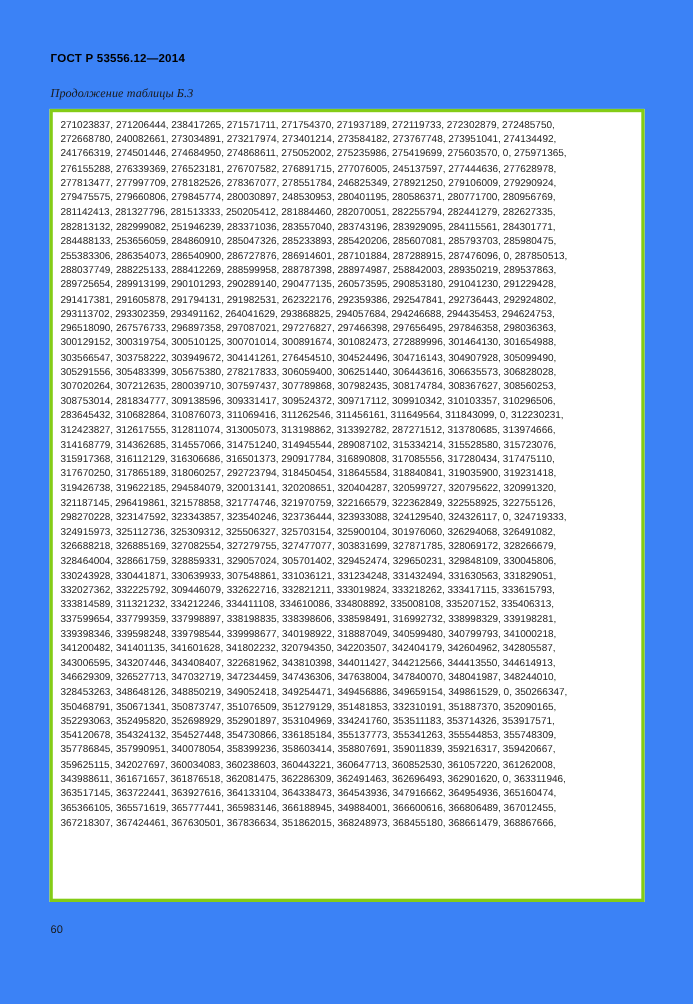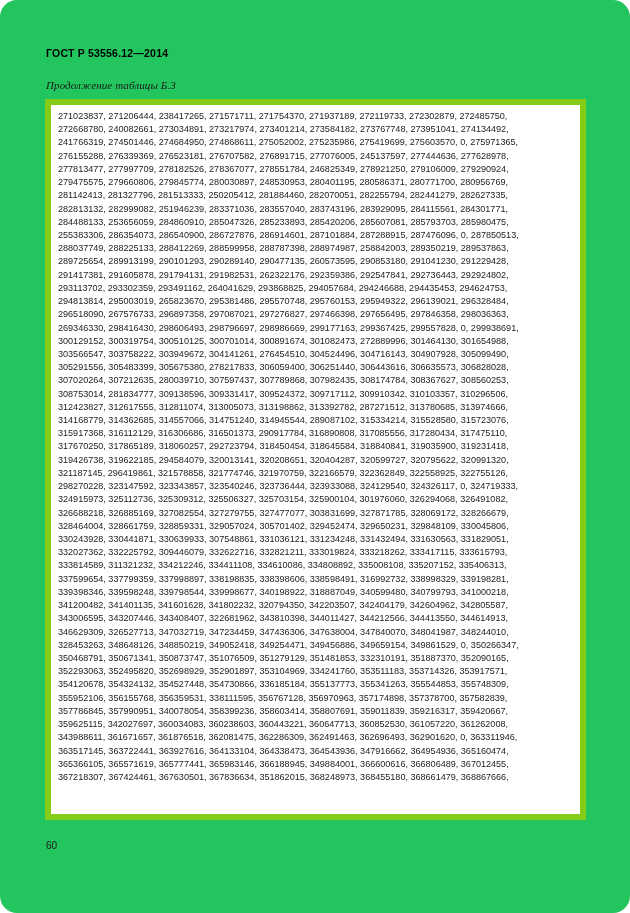--- a/index.html
+++ b/index.html
@@ -13,22 +13,21 @@
     height: 913px;
     position: relative;
     font-family: "Liberation Sans", sans-serif;
     color: #1a1a1a;
     overflow: hidden;
   }
 
   .page {
     position: absolute;
     inset: 0;
-    background: #22c55e;
-    border-radius: 17px;
+    background: #3b82f6;
   }
 
   
   .doc-header {
     position: absolute;
     left: 46px;
     top: 47px;
     font-family: "Liberation Sans", sans-serif;
     font-size: 10.5px;
     font-weight: bold;
@@ -50,21 +49,21 @@
     letter-spacing: 0.1px;
   }
 
   
   .table-frame {
     position: absolute;
     left: 45px;
     top: 99px;
     width: 541px;
     height: 721px;
-    border: 6px solid #84cc16;
+    border: 3px solid #84cc16;
     box-sizing: border-box;
     background: #ffffff;
     overflow: hidden;
   }
 
   .table-body {
     padding: 5px 0 0 7px;
   }
 
   .data-row {
@@ -104,28 +103,27 @@
         <div class="data-row">277813477, 277997709, 278182526, 278367077, 278551784, 246825349, 278921250, 279106009, 279290924,</div>
         <div class="data-row">279475575, 279660806, 279845774, 280030897, 248530953, 280401195, 280586371, 280771700, 280956769,</div>
         <div class="data-row">281142413, 281327796, 281513333, 250205412, 281884460, 282070051, 282255794, 282441279, 282627335,</div>
         <div class="data-row">282813132, 282999082, 251946239, 283371036, 283557040, 283743196, 283929095, 284115561, 284301771,</div>
         <div class="data-row">284488133, 253656059, 284860910, 285047326, 285233893, 285420206, 285607081, 285793703, 285980475,</div>
         <div class="data-row">255383306, 286354073, 286540900, 286727876, 286914601, 287101884, 287288915, 287476096, 0, 287850513,</div>
         <div class="data-row">288037749, 288225133, 288412269, 288599958, 288787398, 288974987, 258842003, 289350219, 289537863,</div>
         <div class="data-row">289725654, 289913199, 290101293, 290289140, 290477135, 260573595, 290853180, 291041230, 291229428,</div>
         <div class="data-row">291417381, 291605878, 291794131, 291982531, 262322176, 292359386, 292547841, 292736443, 292924802,</div>
         <div class="data-row">293113702, 293302359, 293491162, 264041629, 293868825, 294057684, 294246688, 294435453, 294624753,</div>
-        <div class="data-row">294813814, 295003019, 265823670, 295381486, 295570748, 295760153, 295949322, 296139021, 296328484,</div>
         <div class="data-row">296518090, 267576733, 296897358, 297087021, 297276827, 297466398, 297656495, 297846358, 298036363,</div>
-        <div class="data-row">269346330, 298416430, 298606493, 298796697, 298986669, 299177163, 299367425, 299557828, 0, 299938691,</div>
         <div class="data-row">300129152, 300319754, 300510125, 300701014, 300891674, 301082473, 272889996, 301464130, 301654988,</div>
         <div class="data-row">303566547, 303758222, 303949672, 304141261, 276454510, 304524496, 304716143, 304907928, 305099490,</div>
         <div class="data-row">305291556, 305483399, 305675380, 278217833, 306059400, 306251440, 306443616, 306635573, 306828028,</div>
         <div class="data-row">307020264, 307212635, 280039710, 307597437, 307789868, 307982435, 308174784, 308367627, 308560253,</div>
         <div class="data-row">308753014, 281834777, 309138596, 309331417, 309524372, 309717112, 309910342, 310103357, 310296506,</div>
+        <div class="data-row">283645432, 310682864, 310876073, 311069416, 311262546, 311456161, 311649564, 311843099, 0, 312230231,</div>
         <div class="data-row">312423827, 312617555, 312811074, 313005073, 313198862, 313392782, 287271512, 313780685, 313974666,</div>
         <div class="data-row">314168779, 314362685, 314557066, 314751240, 314945544, 289087102, 315334214, 315528580, 315723076,</div>
         <div class="data-row">315917368, 316112129, 316306686, 316501373, 290917784, 316890808, 317085556, 317280434, 317475110,</div>
         <div class="data-row">317670250, 317865189, 318060257, 292723794, 318450454, 318645584, 318840841, 319035900, 319231418,</div>
         <div class="data-row">319426738, 319622185, 294584079, 320013141, 320208651, 320404287, 320599727, 320795622, 320991320,</div>
         <div class="data-row">321187145, 296419861, 321578858, 321774746, 321970759, 322166579, 322362849, 322558925, 322755126,</div>
         <div class="data-row">298270228, 323147592, 323343857, 323540246, 323736444, 323933088, 324129540, 324326117, 0, 324719333,</div>
         <div class="data-row">324915973, 325112736, 325309312, 325506327, 325703154, 325900104, 301976060, 326294068, 326491082,</div>
         <div class="data-row">326688218, 326885169, 327082554, 327279755, 327477077, 303831699, 327871785, 328069172, 328266679,</div>
         <div class="data-row">328464004, 328661759, 328859331, 329057024, 305701402, 329452474, 329650231, 329848109, 330045806,</div>
@@ -134,21 +132,20 @@
         <div class="data-row">333814589, 311321232, 334212246, 334411108, 334610086, 334808892, 335008108, 335207152, 335406313,</div>
         <div class="data-row">337599654, 337799359, 337998897, 338198835, 338398606, 338598491, 316992732, 338998329, 339198281,</div>
         <div class="data-row">339398346, 339598248, 339798544, 339998677, 340198922, 318887049, 340599480, 340799793, 341000218,</div>
         <div class="data-row">341200482, 341401135, 341601628, 341802232, 320794350, 342203507, 342404179, 342604962, 342805587,</div>
         <div class="data-row">343006595, 343207446, 343408407, 322681962, 343810398, 344011427, 344212566, 344413550, 344614913,</div>
         <div class="data-row">346629309, 326527713, 347032719, 347234459, 347436306, 347638004, 347840070, 348041987, 348244010,</div>
         <div class="data-row">328453263, 348648126, 348850219, 349052418, 349254471, 349456886, 349659154, 349861529, 0, 350266347,</div>
         <div class="data-row">350468791, 350671341, 350873747, 351076509, 351279129, 351481853, 332310191, 351887370, 352090165,</div>
         <div class="data-row">352293063, 352495820, 352698929, 352901897, 353104969, 334241760, 353511183, 353714326, 353917571,</div>
         <div class="data-row">354120678, 354324132, 354527448, 354730866, 336185184, 355137773, 355341263, 355544853, 355748309,</div>
-        <div class="data-row">355952106, 356155768, 356359531, 338111595, 356767128, 356970963, 357174898, 357378700, 357582839,</div>
         <div class="data-row">357786845, 357990951, 340078054, 358399236, 358603414, 358807691, 359011839, 359216317, 359420667,</div>
         <div class="data-row">359625115, 342027697, 360034083, 360238603, 360443221, 360647713, 360852530, 361057220, 361262008,</div>
         <div class="data-row">343988611, 361671657, 361876518, 362081475, 362286309, 362491463, 362696493, 362901620, 0, 363311946,</div>
         <div class="data-row">363517145, 363722441, 363927616, 364133104, 364338473, 364543936, 347916662, 364954936, 365160474,</div>
         <div class="data-row">365366105, 365571619, 365777441, 365983146, 366188945, 349884001, 366600616, 366806489, 367012455,</div>
         <div class="data-row">367218307, 367424461, 367630501, 367836634, 351862015, 368248973, 368455180, 368661479, 368867666,</div>
       </div>
   </div>
 
   <div class="page-number">60</div>

